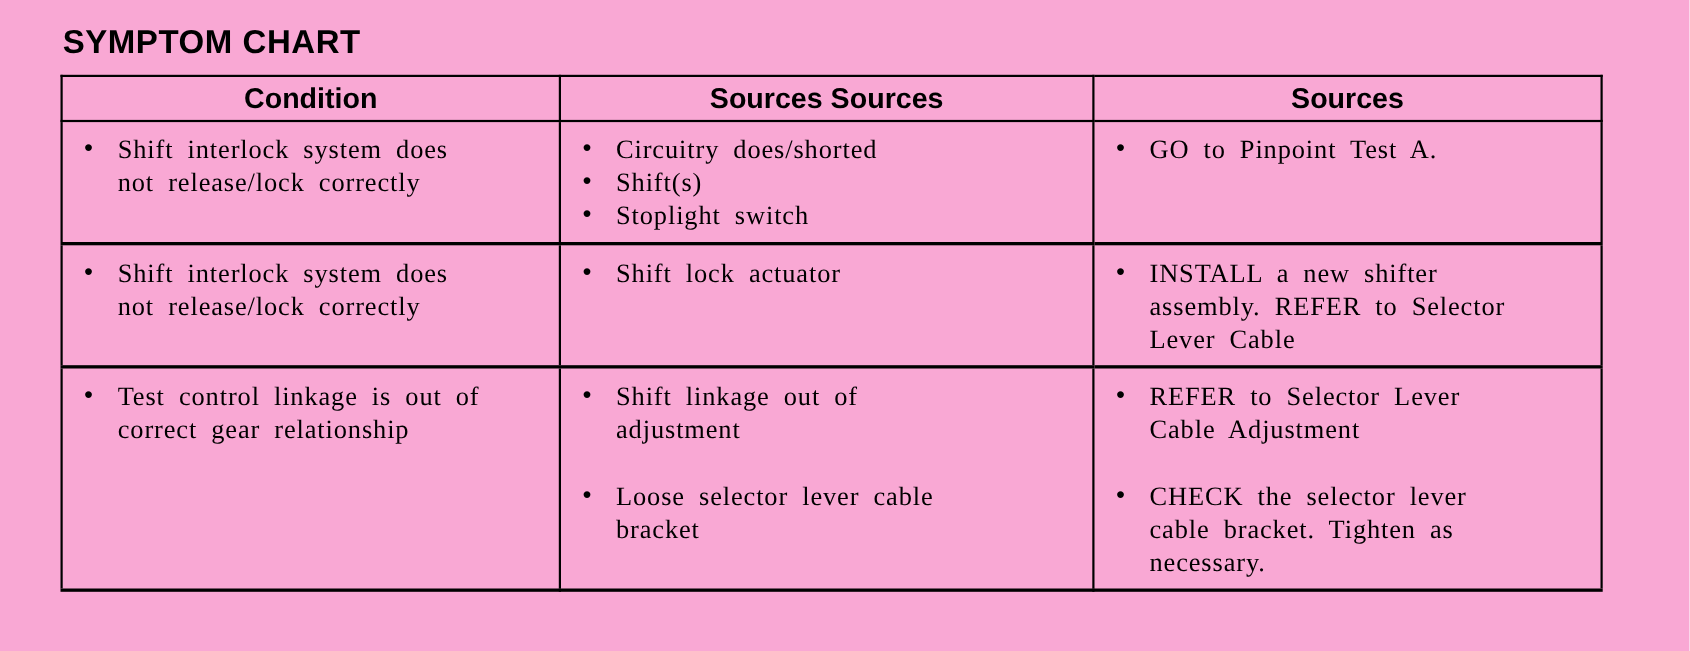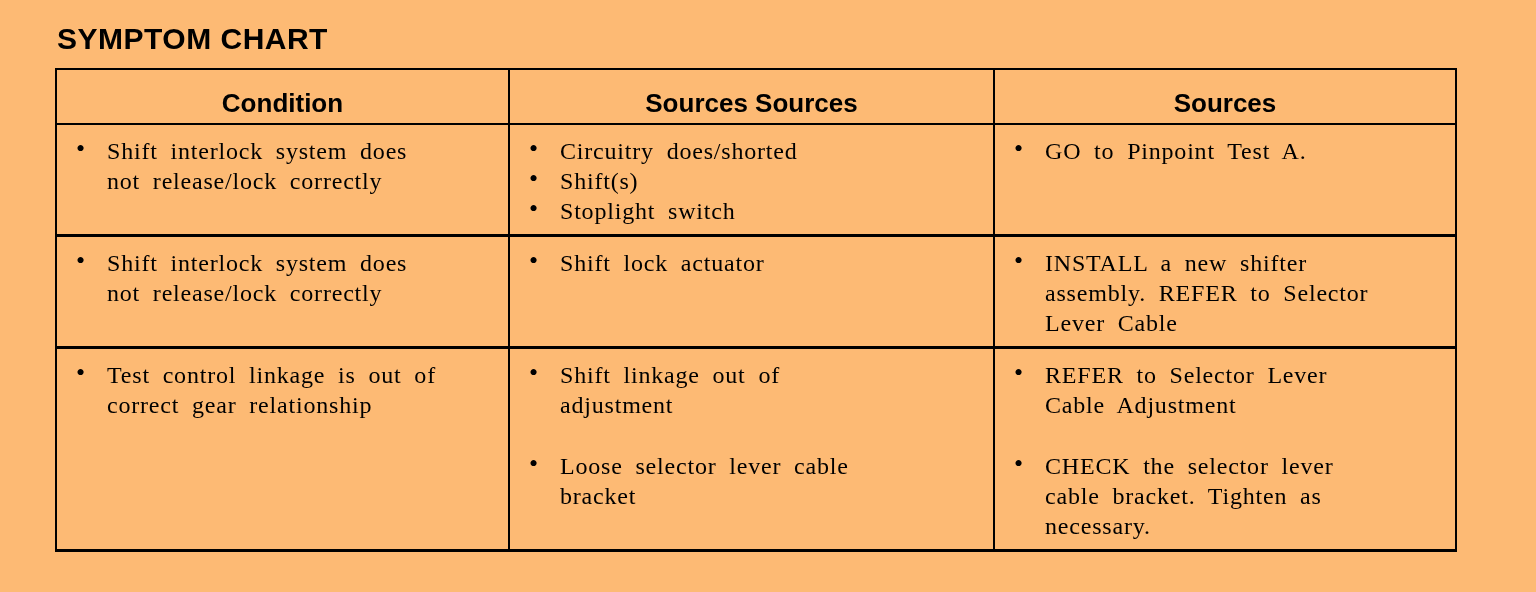--- a/index.html
+++ b/index.html
@@ -1,21 +1,21 @@
 <!DOCTYPE html>
 <html><head>
 <meta charset="utf-8">
 <style>
   * { margin: 0; padding: 0; box-sizing: border-box; }
   html, body { background: #ffffff; }
   .page {
     position: relative;
     width: 1536px;
     height: 592px;
-    background: #fdba74;
+    background: #f9a8d4;
     color: #000000;
     overflow: hidden;
   }
   .title {
     position: absolute;
     left: 57px;
     top: 22px;
     font-family: "Liberation Sans", sans-serif;
     font-weight: bold;
     font-size: 30px;
@@ -34,21 +34,21 @@
     border: 2px solid #000;
   }
   table.symptom { border-bottom-width: 3px; }
   th.hdr {
     font-family: "Liberation Sans", sans-serif;
     font-weight: bold;
     font-size: 26px;
     text-align: center;
     vertical-align: middle;
     height: 39px;
-    padding: 18px 0 4px 0;
+    padding: 4px 0 4px 0;
   }
   td.cell {
     vertical-align: top;
     padding: 11px 12px 8px 0;
     font-family: "Liberation Serif", serif;
     font-size: 24px;
     line-height: 30px;
     letter-spacing: 0.8px;
     word-spacing: 6px;
   }

